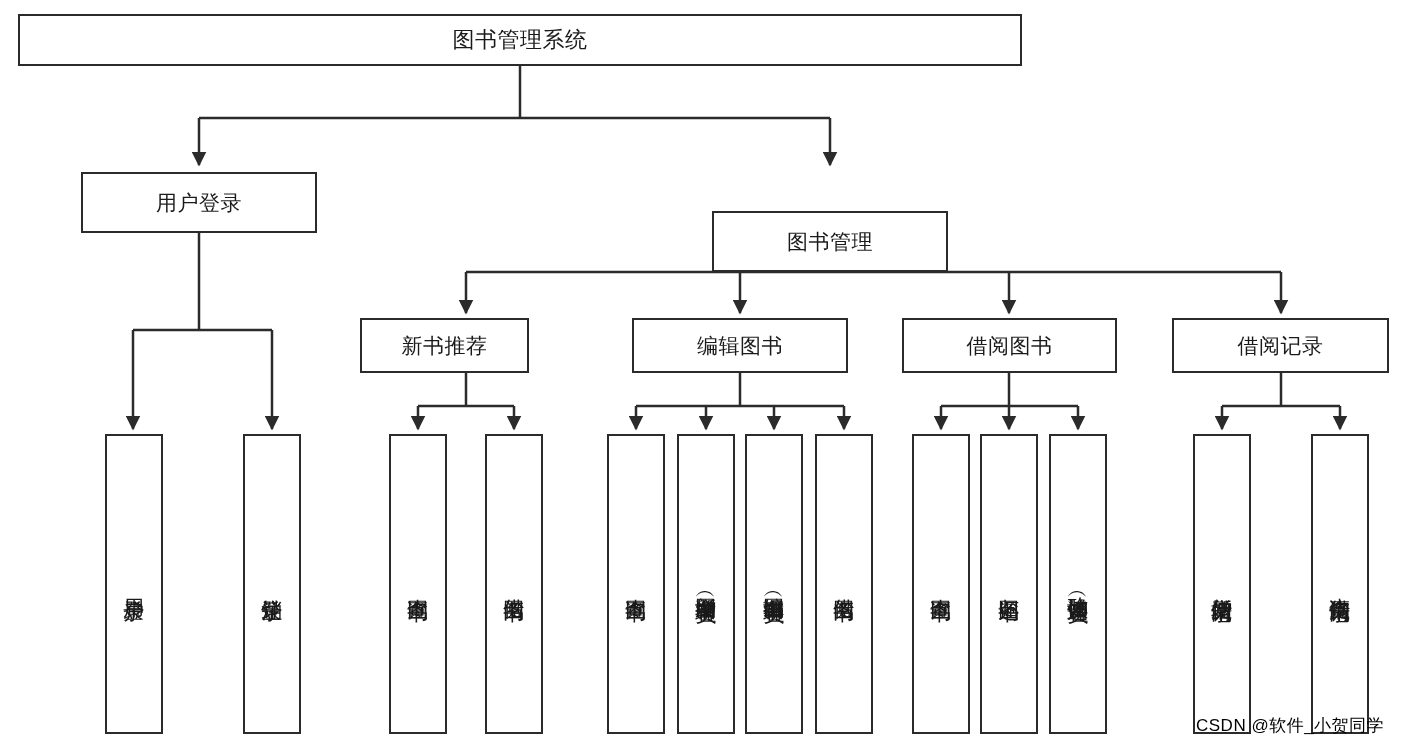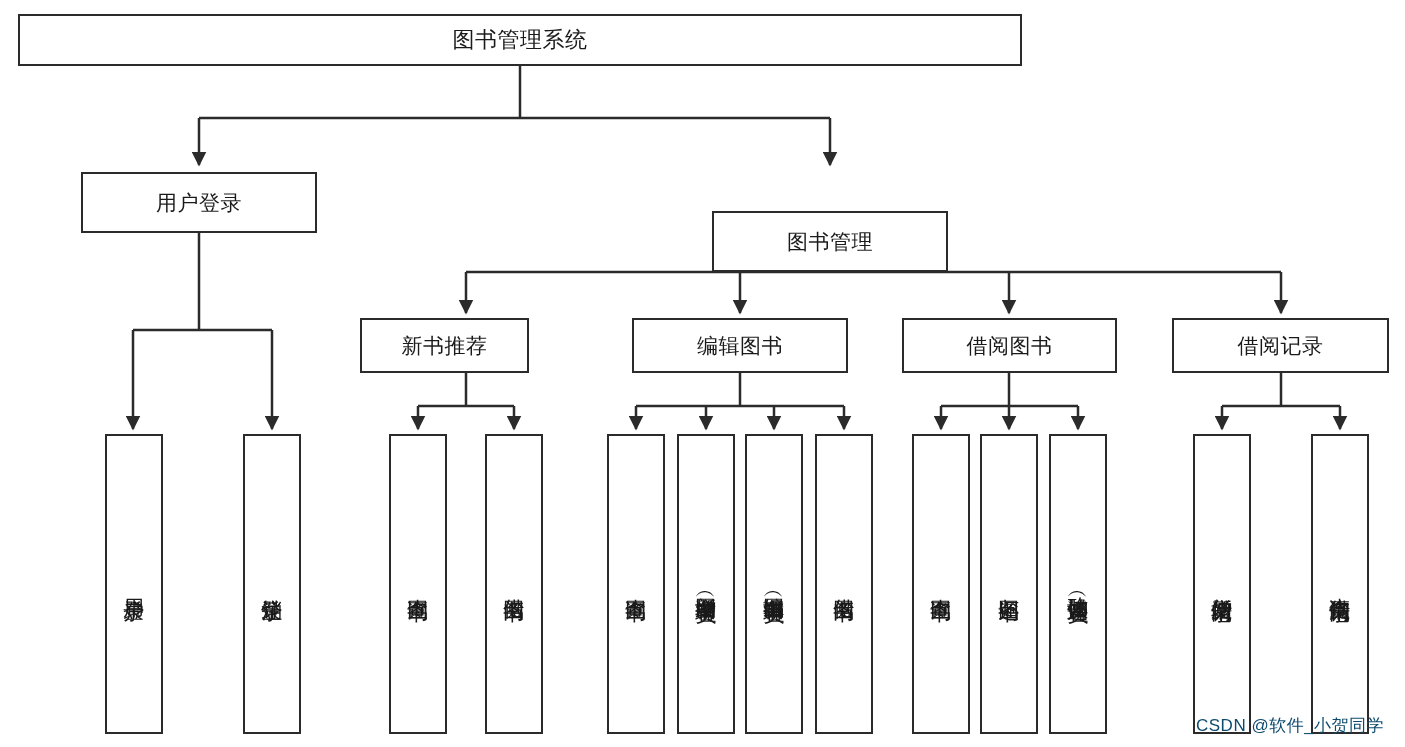--- a/index.html
+++ b/index.html
@@ -47,21 +47,21 @@
     line-height: 1.22;
     letter-spacing: 1px;
     text-align: center;
     padding: 4px 0;
   }
   .node-root {
     font-size: 22px;
   }
   .watermark {
     position: absolute;
-    color: #0c4a6e;
+    color: #000000;
     font-size: 17px;
     white-space: nowrap;
     letter-spacing: 0.5px;
     pointer-events: none;
   }
 </style>
 </head>
 <body>
 
 <div id="diagram-root">

